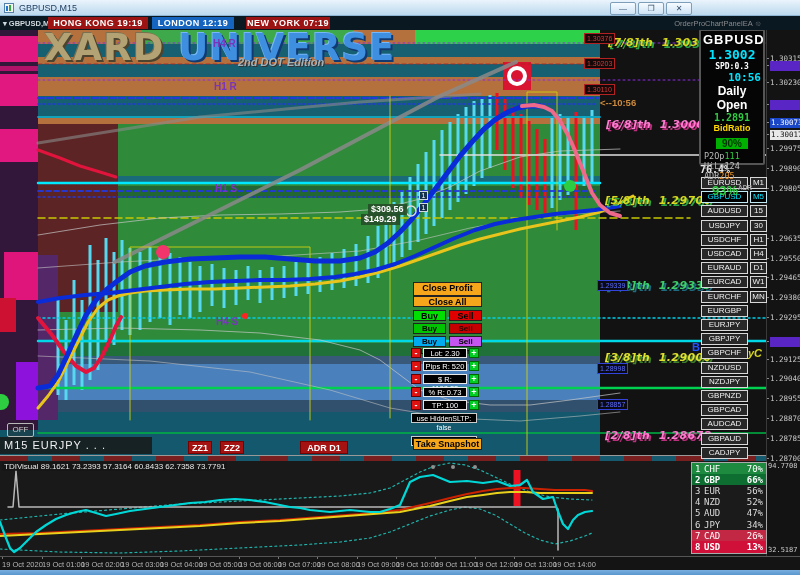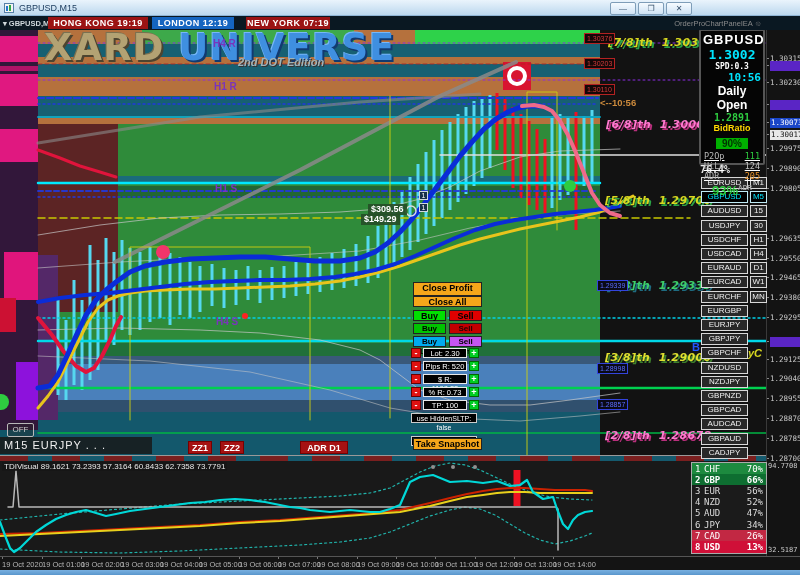--- a/index.html
+++ b/index.html
@@ -80,22 +80,22 @@
     text-align:center;color:#fff;}
   .ip-sym{font-size:13px;font-weight:bold;letter-spacing:1px;}
   .ip-price{font-size:13px;font-weight:bold;color:#00e5ff;font-family:"DejaVu Sans Mono",monospace;}
   .ip-spd{font-size:8px;font-weight:bold;font-family:"DejaVu Sans Mono",monospace;}
   .ip-time{font-size:11px;font-weight:bold;color:#00e5ff;text-align:right;font-family:"DejaVu Sans Mono",monospace;}
   .ip-dolab{font-size:12px;font-weight:bold;}
   .ip-doval{font-size:10px;font-weight:bold;color:#2ecc40;font-family:"DejaVu Sans Mono",monospace;}
   .ip-bidlab{font-size:9px;font-weight:bold;color:#ffd700;}
   .ip-bidval{display:inline-block;background:#00b000;color:#003300;font-weight:bold;font-size:10px;
     padding:0 6px;margin:1px 0;}
-  .ip-row{display:flex;justify-content:space-between;font-size:8.5px;
-    font-family:"DejaVu Sans Mono",monospace;padding:0 1px;line-height:10px;text-decoration:underline;}
+  .ip-row{display:flex;justify-content:flex-start;font-size:8.5px;
+    font-family:"DejaVu Sans Mono",monospace;padding:0 1px;line-height:10px;}
   .ip-row .k{color:#b8b8b8;}
   .ip-adrpct{font-size:13px;font-weight:bold;color:#2ecc40;margin-top:2px;}
   .ip-adrpct sup{font-size:6.5px;color:#aaa;}
 
   
   .watchlist{position:absolute;left:0;top:0;z-index:5;}
   .wl-row{position:absolute;}
   .wl-sym{position:absolute;left:0;top:0;width:47px;height:12px;background:#282828;
     border:1px solid #d8d8d8;color:#f0f0f0;font-size:8px;text-align:center;line-height:10px;}
   .wl-tf{position:absolute;left:49px;top:0;width:17px;height:12px;background:#282828;

